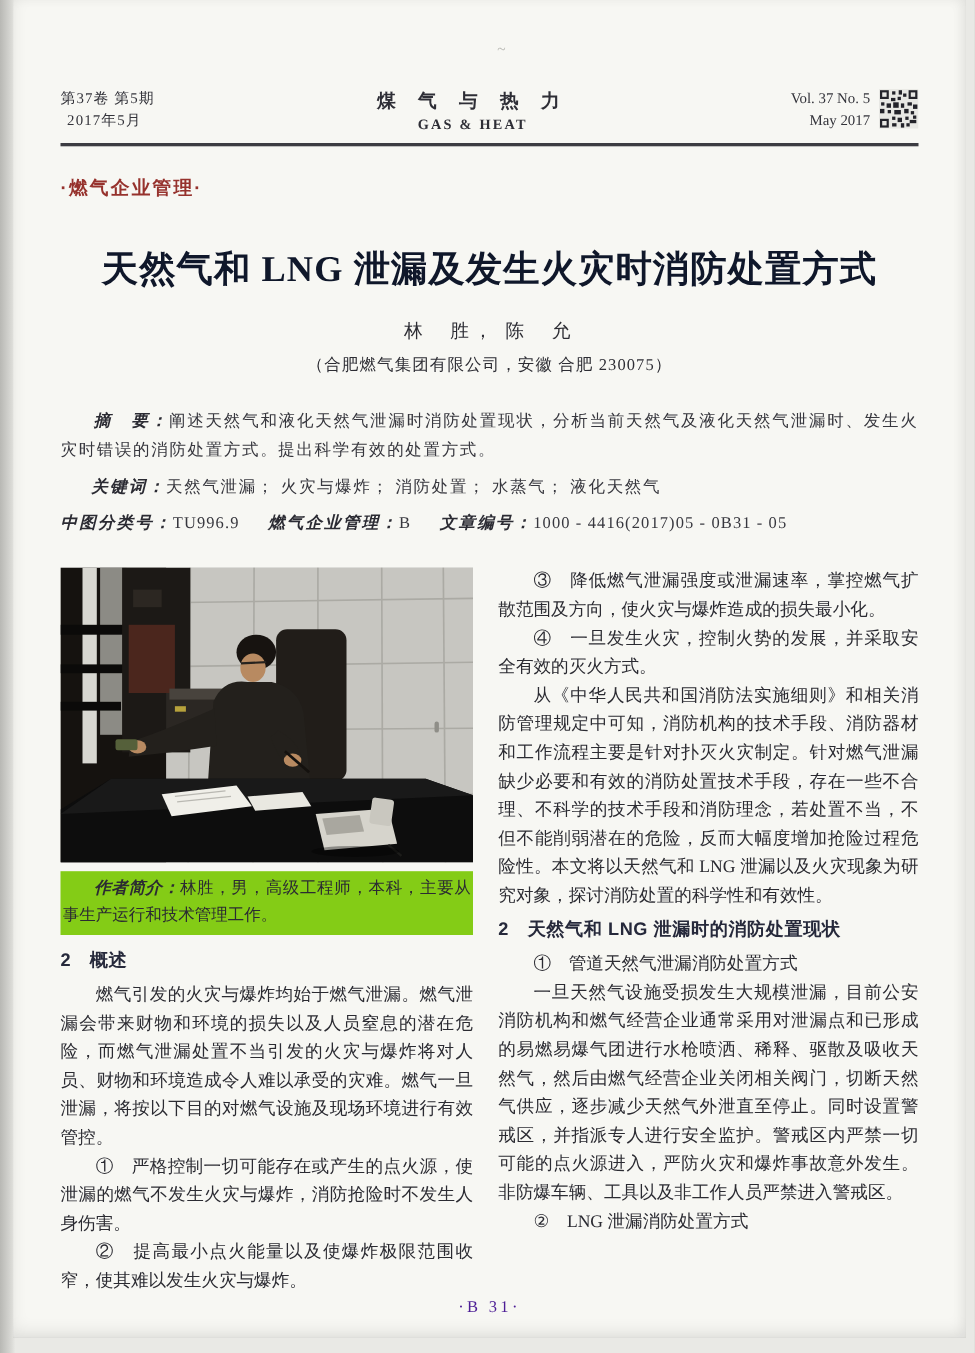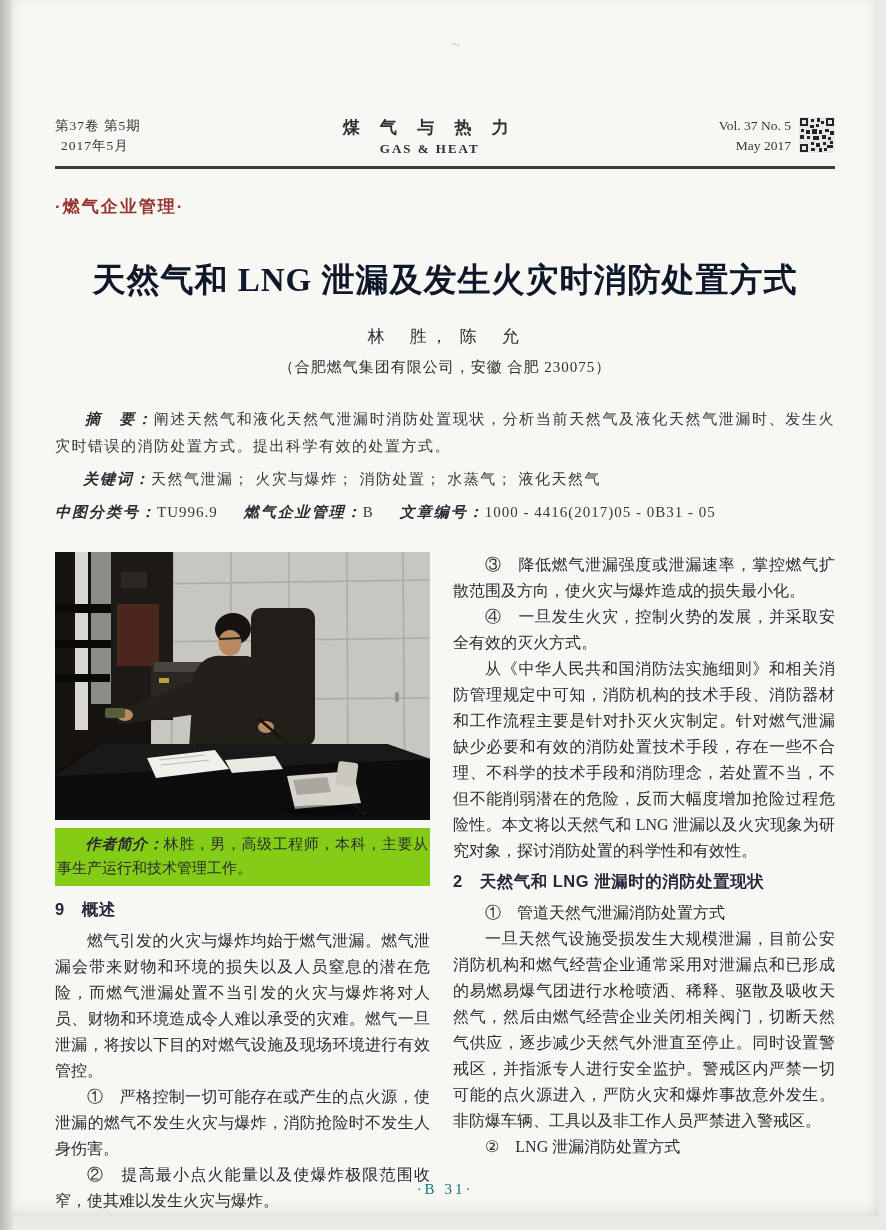--- a/index.html
+++ b/index.html
@@ -9,21 +9,21 @@
   .scan-bg {
     position: relative; width: 886px; height: 1230px;
     background: linear-gradient(90deg, #b8b8b4 0px, #d8d8d4 10px, #e9e9e5 14px);
   }
   .page {
     position: absolute; left: 12px; top: 0; width: 866px; height: 1216px;
     background: #f7f7f3;
     box-shadow: inset 0 -6px 14px rgba(0,0,0,0.08), inset -4px 0 10px rgba(0,0,0,0.04);
     color: #2d2d34;
   }
-  .inner { position: relative; width: 780px; margin: 0 auto; padding-top: 116px; }
+  .inner { position: relative; width: 780px; margin: 0 auto; padding-top: 80px; }
 
   .smudge { position: absolute; top: 38px; left: 440px; color: #b9b9b4; font-size: 14px; }
 
   
   .jheader { display: flex; justify-content: space-between; align-items: flex-start; }
   .jh-left { font-size: 13.5px; line-height: 20px; letter-spacing: 1px; color: #33333a; }
   .jh-left .l2 { padding-left: 6px; }
   .jh-center { text-align: center; }
   .jh-center .cn { font-size: 17px; font-weight: bold; letter-spacing: 8px; color: #2e2e36; }
   .jh-center .en { font-size: 13px; font-weight: bold; letter-spacing: 2px; margin-top: 2px; color: #2e2e36; }
@@ -71,21 +71,21 @@
   .para { text-indent: 2em; }
 
   
   .footnote { position: absolute; left: 46px; bottom: 62px; width: 560px; }
   .fn-rule { width: 168px; height: 1.5px; background: #4a4a50; margin-bottom: 10px; }
   .fn-text { font-size: 13.5px; color: #2d2d34; padding-left: 22px; letter-spacing: 0.5px; }
   .fn-text .blabel { font-size: 13.5px; }
   .fn-gap { display: inline-block; width: 20px; }
 
   .pageno { position: absolute; bottom: 18px; left: 0; width: 100%; text-align: center;
-    font-size: 15px; letter-spacing: 3px; color: #0f766e; }
+    font-size: 15px; letter-spacing: 3px; color: #4c1d95; }
 </style>
 </head>
 <body>
 
 <div class="scan-bg">
   <div class="page">
     <span class="smudge">~</span>
 
     <div class="inner">
 
@@ -214,21 +214,21 @@
 
             <polygon points="232,224 298,219 306,251 240,257" fill="#d6d4cc"></polygon>
             <polygon points="238,228 272,225 276,240 242,243" fill="#a9a79f"></polygon>
             <rect x="282" y="210" width="20" height="24" rx="3" fill="#c9c7bf" transform="rotate(8 292 222)"></rect>
             <line x1="298" y1="252" x2="310" y2="262" stroke="#1c1c1a" stroke-width="2"></line>
             <ellipse cx="268" cy="258" rx="40" ry="5" fill="#000" opacity="0.35"></ellipse>
           </svg>
 
           <div class="bio"><span class="bio-ind"></span><span class="blabel">作者简介：</span><span>林胜，男，高级工程师，本科，主要从事生产运行和技术管理工作。</span></div>
 
-          <div class="sec-head">9　概述</div>
+          <div class="sec-head">2　概述</div>
           <p class="para">燃气引发的火灾与爆炸均始于燃气泄漏。燃气泄漏会带来财物和环境的损失以及人员窒息的潜在危险，而燃气泄漏处置不当引发的火灾与爆炸将对人员、财物和环境造成令人难以承受的灾难。燃气一旦泄漏，将按以下目的对燃气设施及现场环境进行有效管控。</p>
           <p class="para">①　严格控制一切可能存在或产生的点火源，使泄漏的燃气不发生火灾与爆炸，消防抢险时不发生人身伤害。</p>
           <p class="para">②　提高最小点火能量以及使爆炸极限范围收窄，使其难以发生火灾与爆炸。</p>
         </div>
 
         <div class="col col-right">
           <p class="para">③　降低燃气泄漏强度或泄漏速率，掌控燃气扩散范围及方向，使火灾与爆炸造成的损失最小化。</p>
           <p class="para">④　一旦发生火灾，控制火势的发展，并采取安全有效的灭火方式。</p>
           <p class="para">从《中华人民共和国消防法实施细则》和相关消防管理规定中可知，消防机构的技术手段、消防器材和工作流程主要是针对扑灭火灾制定。针对燃气泄漏缺少必要和有效的消防处置技术手段，存在一些不合理、不科学的技术手段和消防理念，若处置不当，不但不能削弱潜在的危险，反而大幅度增加抢险过程危险性。本文将以天然气和 LNG 泄漏以及火灾现象为研究对象，探讨消防处置的科学性和有效性。</p>
           <div class="sec-head sec-head-r">2　天然气和 LNG 泄漏时的消防处置现状</div>

